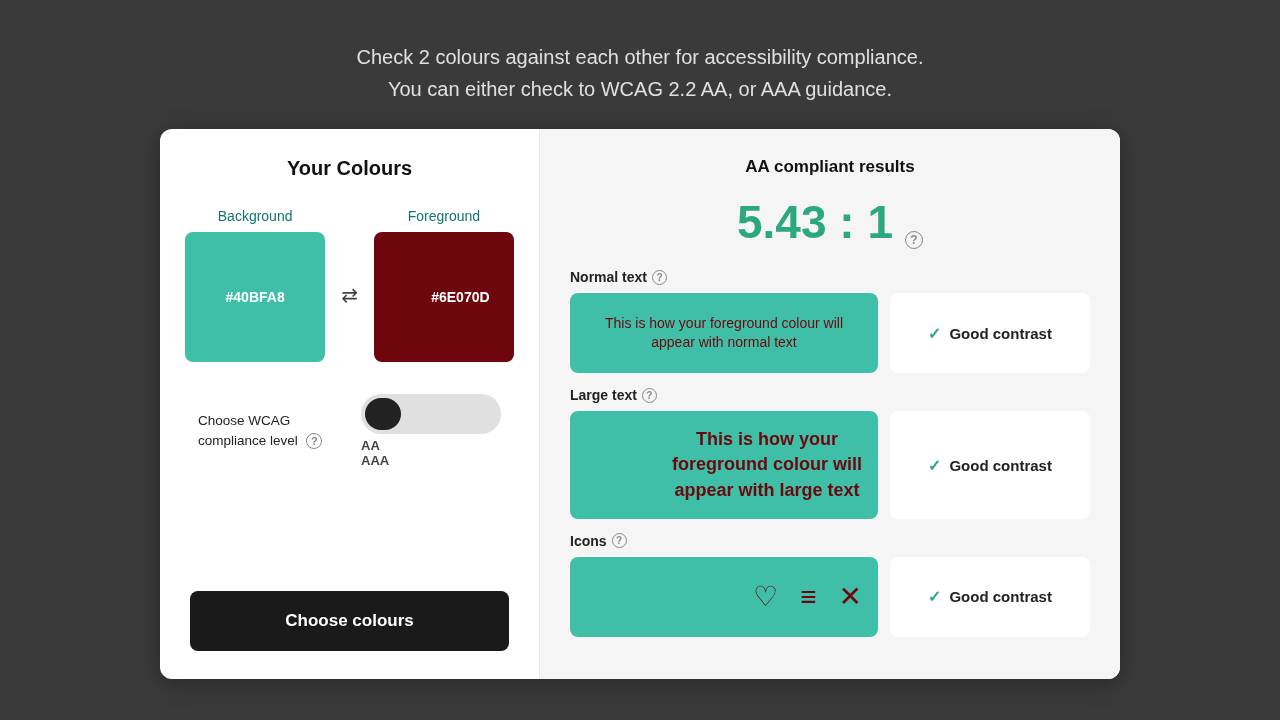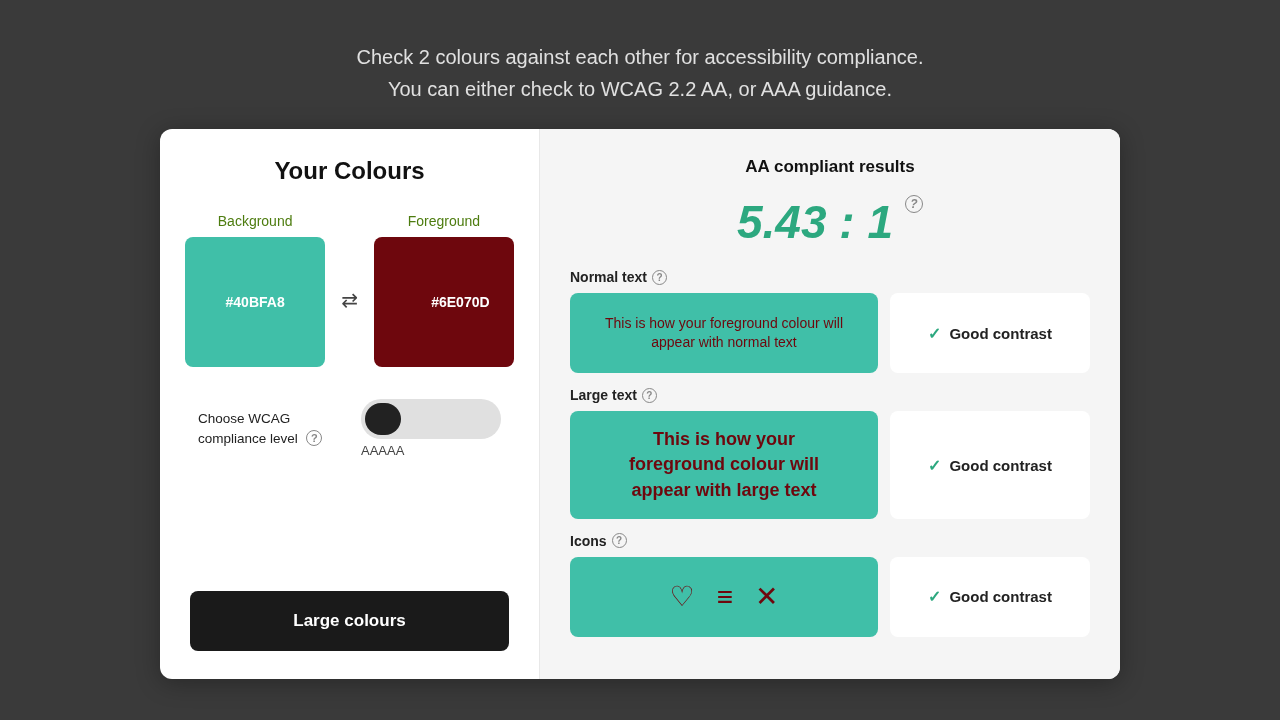--- a/index.html
+++ b/index.html
@@ -37,21 +37,21 @@
     .left-panel {
       width: 380px;
       padding: 28px 30px;
       border-right: 1px solid #e8e8e8;
       display: flex;
       flex-direction: column;
       align-items: center;
     }
 
     .panel-title {
-      font-size: 24px;
+      font-size: 20px;
       font-weight: 700;
       color: #111;
       margin-bottom: 28px;
       align-self: center;
     }
 
     .colour-pickers {
       display: flex;
       align-items: center;
       gap: 16px;
@@ -60,21 +60,21 @@
 
     .colour-section {
       display: flex;
       flex-direction: column;
       align-items: center;
       gap: 8px;
     }
 
     .colour-label {
       font-size: 14px;
-      color: #4d7c0f;
+      color: #0f766e;
       font-weight: 500;
     }
 
     .colour-swatch {
       width: 140px;
       height: 130px;
       border-radius: 8px;
       display: flex;
       align-items: center;
       justify-content: center;
@@ -154,24 +154,26 @@
       background: #222;
       border-radius: 16px;
       position: absolute;
       top: 4px;
       left: 4px;
       transition: left 0.2s;
     }
 
     .toggle-labels {
       display: flex;
+      justify-content: space-between;
       width: 140px;
       font-size: 13px;
       color: #444;
-      font-weight: 400;
+      font-weight: 700;
+      flex-direction: column;
     }
 
     .check-btn {
       width: 100%;
       padding: 20px;
       background: #1a1a1a;
       color: #fff;
       font-size: 17px;
       font-weight: 600;
       border: none;
@@ -195,24 +197,23 @@
       margin-bottom: 18px;
     }
 
     .ratio-display {
       text-align: center;
       font-size: 46px;
       font-weight: 700;
       color: #2ca87f;
       margin-bottom: 20px;
       display: flex;
-      align-items: flex-start;
+      align-items: flex-end;
       justify-content: center;
       gap: 6px;
-      font-style: italic;
     }
 
     .ratio-help {
       display: inline-flex;
       align-items: center;
       justify-content: center;
       width: 18px;
       height: 18px;
       border-radius: 50%;
       border: 1.5px solid #888;
@@ -243,21 +244,21 @@
       align-items: stretch;
       gap: 12px;
     }
 
     .preview-box {
       flex: 1;
       background: #40BFA8;
       border-radius: 8px;
       display: flex;
       align-items: center;
-      justify-content: center;
+      justify-content: flex-end;
       padding: 16px;
       min-height: 80px;
     }
 
     .preview-text-normal {
       font-size: 14px;
       color: #6E070D;
       text-align: center;
       line-height: 1.4;
     }
@@ -360,21 +361,21 @@
         <div class="toggle-track">
           <div class="toggle-knob"></div>
         </div>
         <div class="toggle-labels">
           <span>AA</span>
           <span>AAA</span>
         </div>
       </div>
     </div>
 
-    <button class="check-btn">Large colours</button>
+    <button class="check-btn">Choose colours</button>
 
   </div>
 
   <div class="right-panel">
 
     <div class="results-title">AA compliant results</div>
 
     <div class="ratio-display">
       <span>5.43 : 1</span>
       <span class="ratio-help">?</span>

